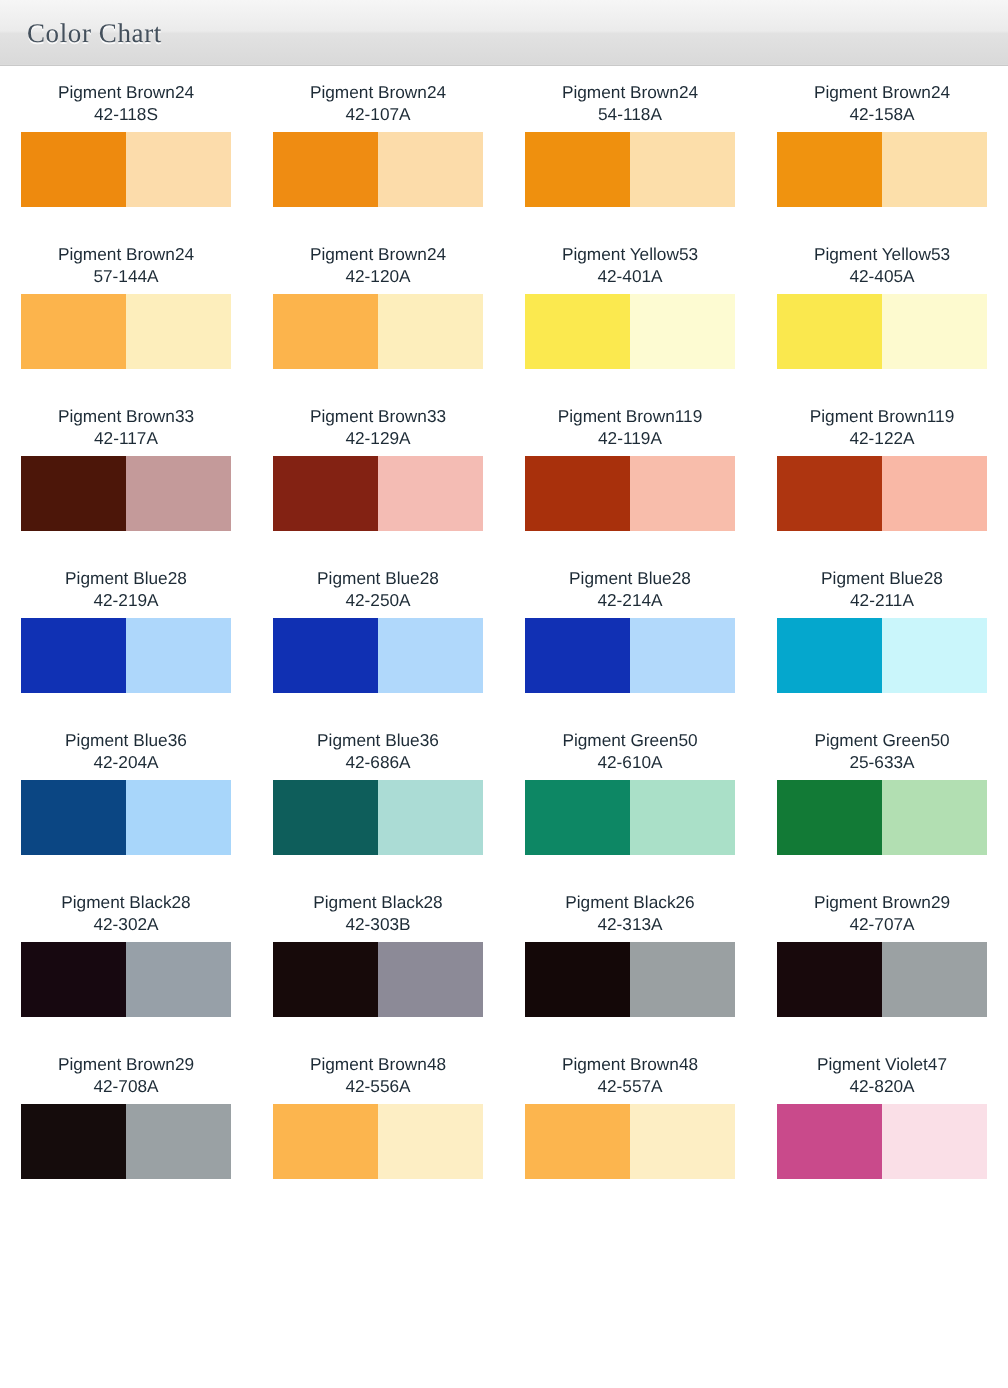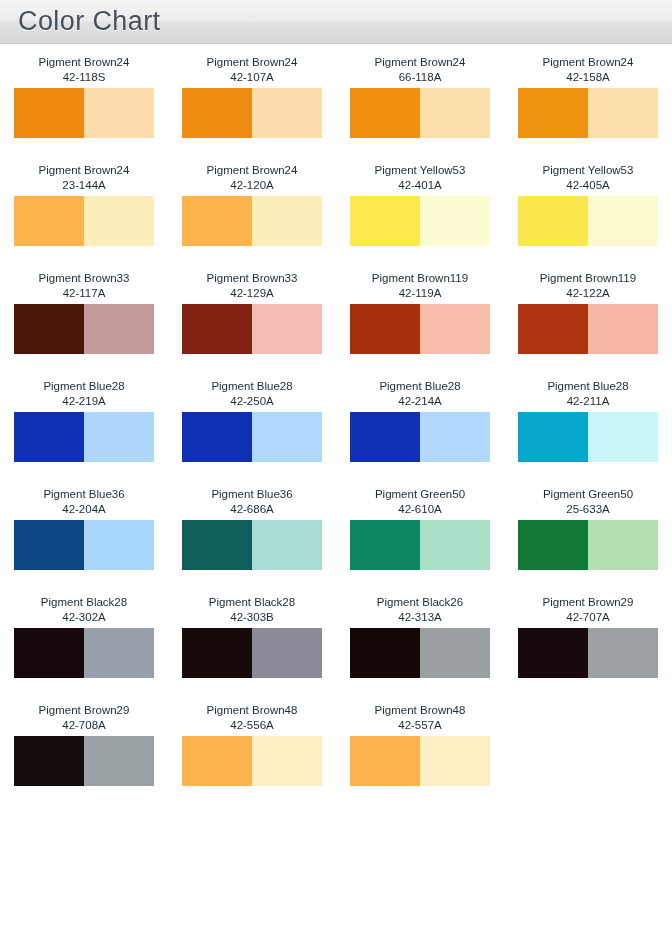--- a/index.html
+++ b/index.html
@@ -21,27 +21,28 @@
     position: relative;
     width: 672px;
     height: 44px;
     background: linear-gradient(to bottom, #f6f6f6 0%, #ebebeb 48%, #e2e2e2 52%, #d9d9d9 100%);
     border-bottom: 1px solid #c9c9c9;
     display: flex;
     align-items: center;
     padding-left: 18px;
   }
   .app-title {
-    font-size: 27px;
+    font-size: 18px;
     font-weight: normal;
     letter-spacing: 0.4px;
     color: #44505c;
     line-height: 1;
     margin: 0;
     text-shadow: 0 1px 0 rgba(255,255,255,0.85);
+    font-family: Liberation Serif, serif;
   }
 
   
   .chart-grid {
     width: 672px;
     padding: 0;
     margin: 0;
     display: grid;
     grid-template-columns: repeat(4, 168px);
     grid-auto-rows: 108px;
@@ -95,37 +96,37 @@
     <div class="color-card">
       <div class="card-name">Pigment Brown24</div>
       <div class="card-code">42-107A</div>
       <div class="swatch">
         <div class="swatch-half" style="background: rgb(239, 140, 18);"></div>
         <div class="swatch-half" style="background: rgb(252, 220, 170);"></div>
       </div>
     </div>
     <div class="color-card">
       <div class="card-name">Pigment Brown24</div>
-      <div class="card-code">66-118A</div>
+      <div class="card-code">54-118A</div>
       <div class="swatch">
         <div class="swatch-half" style="background: rgb(239, 144, 14);"></div>
         <div class="swatch-half" style="background: rgb(252, 222, 170);"></div>
       </div>
     </div>
     <div class="color-card">
       <div class="card-name">Pigment Brown24</div>
       <div class="card-code">42-158A</div>
       <div class="swatch">
         <div class="swatch-half" style="background: rgb(240, 147, 15);"></div>
         <div class="swatch-half" style="background: rgb(252, 223, 170);"></div>
       </div>
     </div>
     <div class="color-card">
       <div class="card-name">Pigment Brown24</div>
-      <div class="card-code">23-144A</div>
+      <div class="card-code">57-144A</div>
       <div class="swatch">
         <div class="swatch-half" style="background: rgb(252, 180, 76);"></div>
         <div class="swatch-half" style="background: rgb(253, 238, 188);"></div>
       </div>
     </div>
     <div class="color-card">
       <div class="card-name">Pigment Brown24</div>
       <div class="card-code">42-120A</div>
       <div class="swatch">
         <div class="swatch-half" style="background: rgb(252, 180, 76);"></div>
@@ -293,13 +294,21 @@
       </div>
     </div>
     <div class="color-card">
       <div class="card-name">Pigment Brown48</div>
       <div class="card-code">42-557A</div>
       <div class="swatch">
         <div class="swatch-half" style="background: rgb(252, 181, 78);"></div>
         <div class="swatch-half" style="background: rgb(253, 238, 196);"></div>
       </div>
     </div>
+    <div class="color-card">
+      <div class="card-name">Pigment Violet47</div>
+      <div class="card-code">42-820A</div>
+      <div class="swatch">
+        <div class="swatch-half" style="background: rgb(201, 74, 139);"></div>
+        <div class="swatch-half" style="background: rgb(250, 223, 231);"></div>
+      </div>
+    </div>
   </main>
 
 </body></html>

